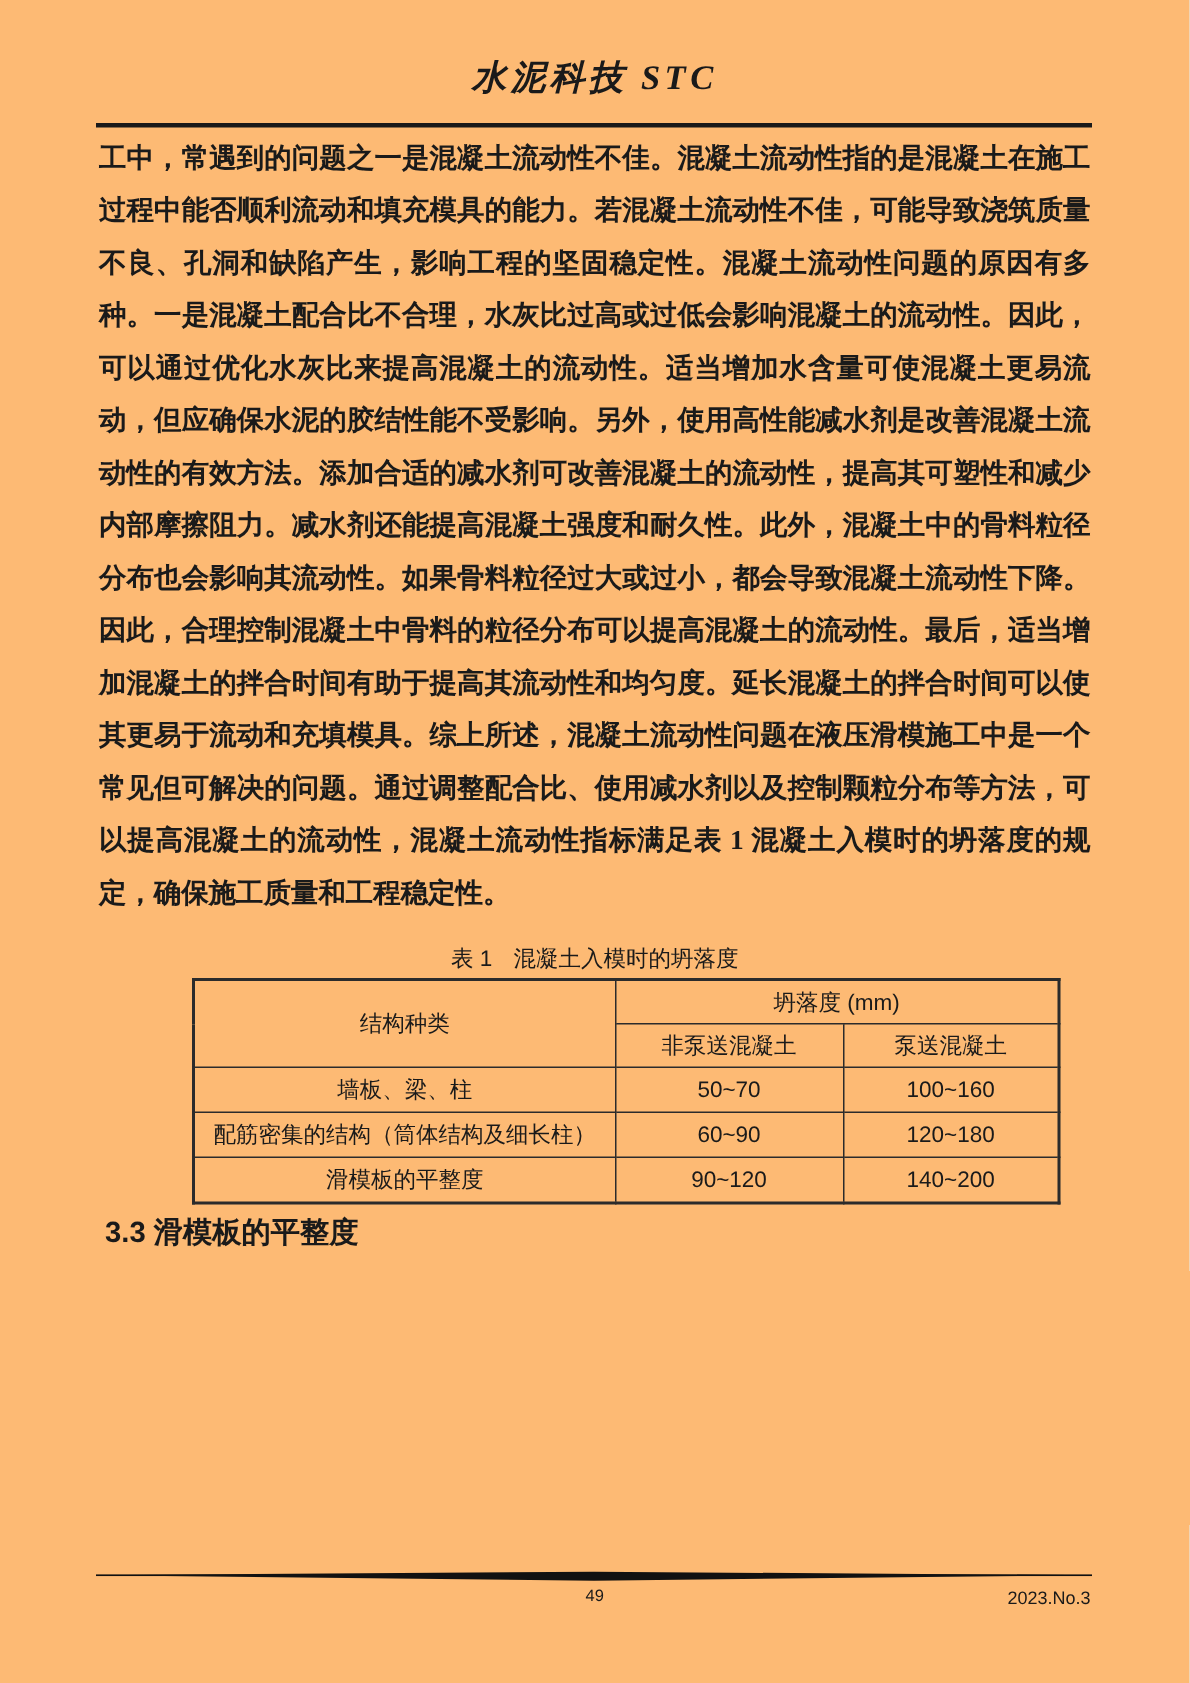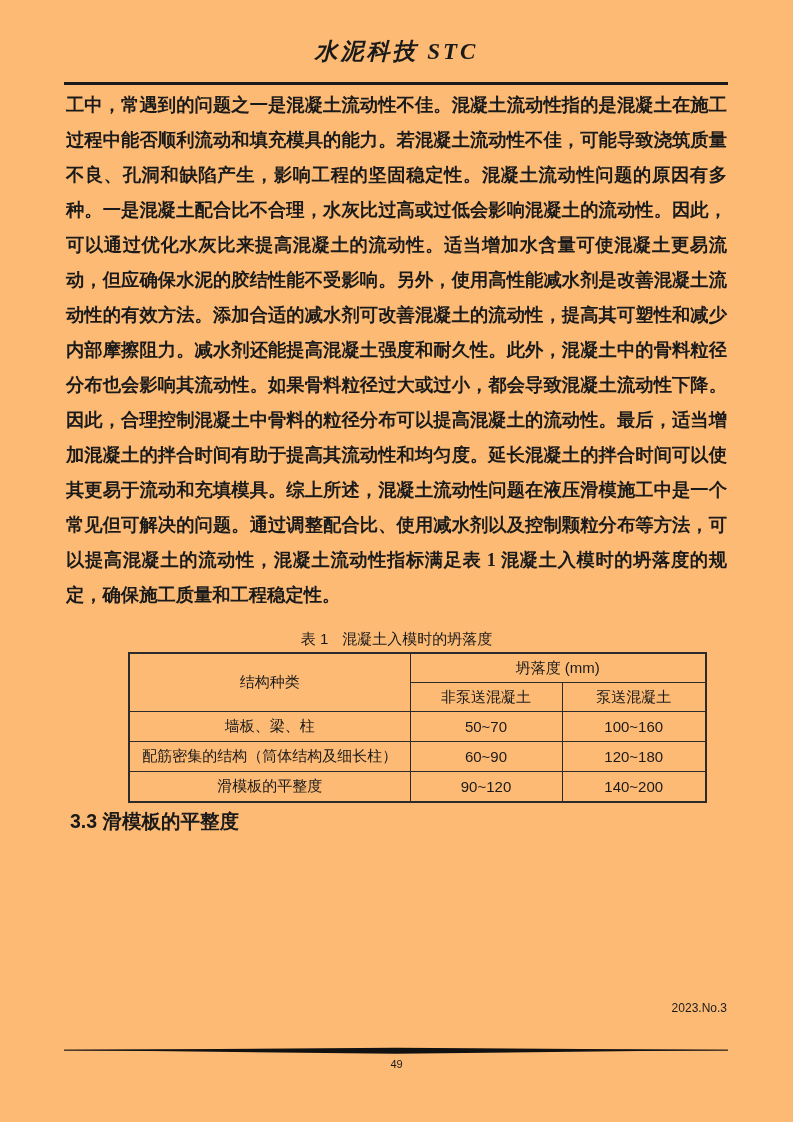--- a/index.html
+++ b/index.html
@@ -74,21 +74,21 @@
 
   
   .footer-rule { position:absolute; left:64px; top:1047px; width:664px; height:8px; }
   .footer-pageno {
     position:absolute; left:66px; top:1058px; width:661px;
     text-align:center;
     font-family:"Liberation Sans","DejaVu Sans",sans-serif;
     font-size:11px;
   }
   .footer-issue {
-    position:absolute; left:66px; top:1001px; width:661px;
+    position:absolute; left:66px; top:1058px; width:661px;
     text-align:right;
     font-family:"Liberation Sans","DejaVu Sans",sans-serif;
     font-size:12px;
   }
 </style>
 </head>
 <body>
 
 <div class="page">
 

